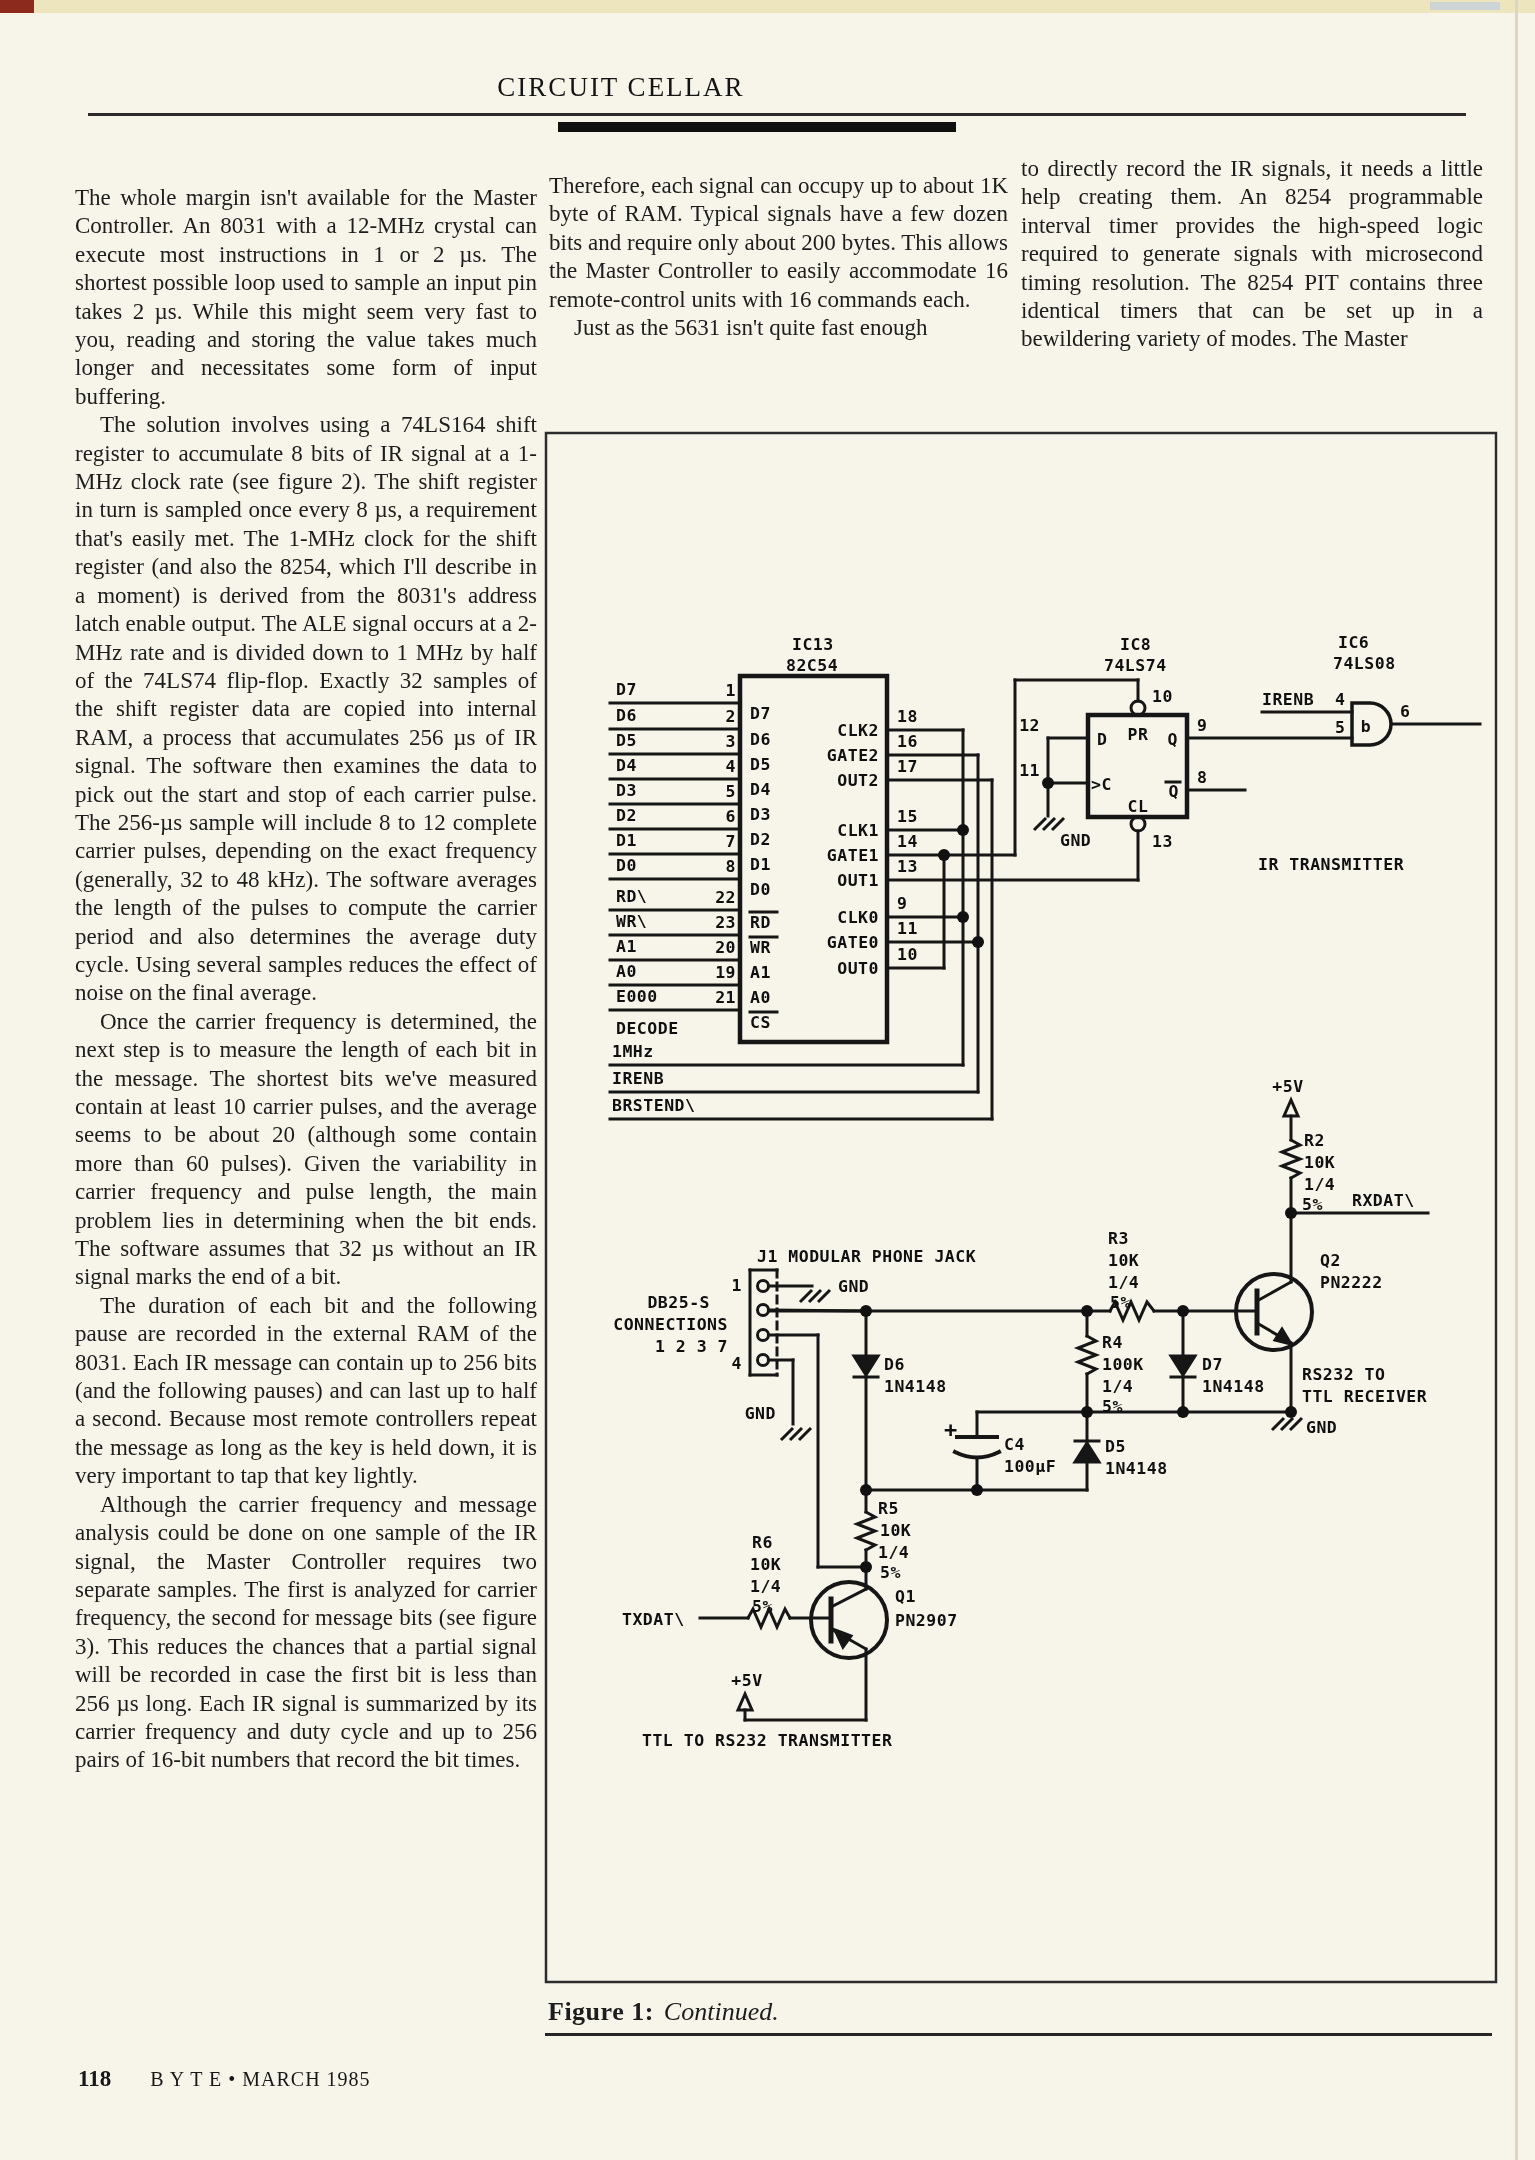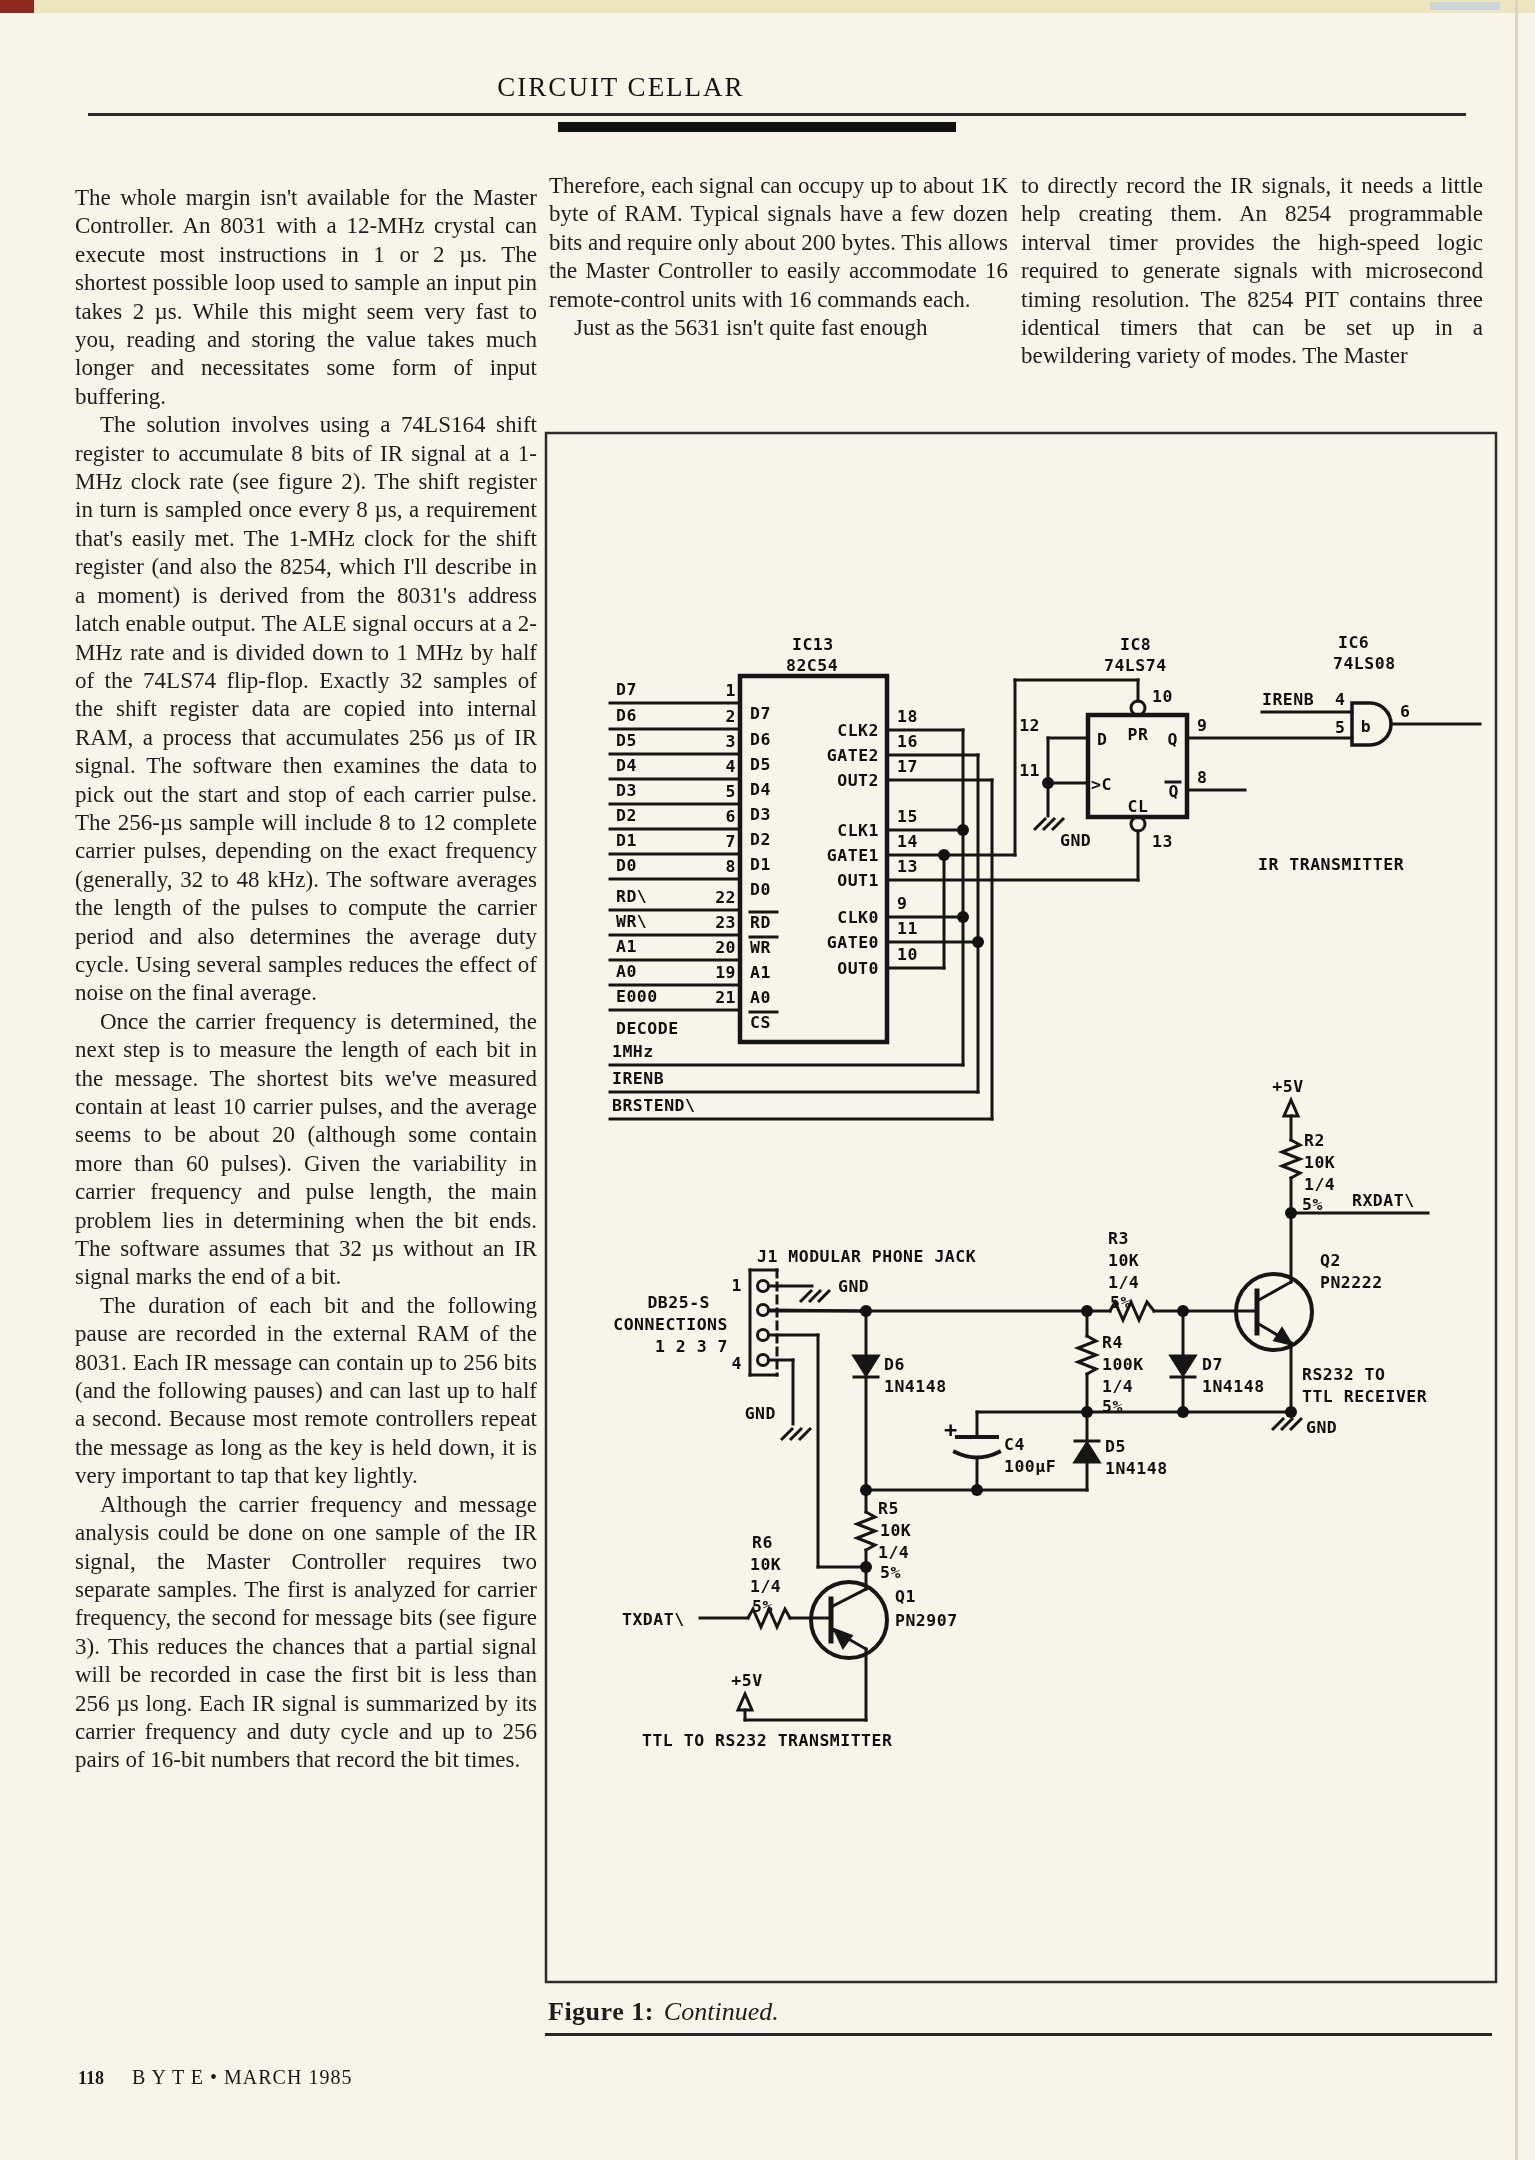--- a/index.html
+++ b/index.html
@@ -11,29 +11,29 @@
   .page-edge{position:absolute;left:1515px;top:0;width:3px;height:2160px;background:#dcd5c4;}
   .title{position:absolute;left:0;top:72px;width:1242px;text-align:center;
          font-size:27px;letter-spacing:2px;font-weight:normal;margin:0;color:#141414;}
   .head-rule{position:absolute;left:88px;top:113px;width:1378px;height:3px;background:#2a2a2a;}
   .head-bar{position:absolute;left:558px;top:122px;width:398px;height:10px;background:#101010;}
   .col{position:absolute;font-size:23px;line-height:28.4px;text-align:justify;}
   .col p{margin:0;text-indent:25px;}
   .col p.ni{text-indent:0;}
   .col1{left:75px;top:172px;width:462px;height:1845px;margin-top:12px;}
   .col2{left:549px;top:172px;width:459px;height:252px;}
-  .col3{left:1021px;top:172px;width:462px;height:252px;}
+  .col3{left:1021px;top:155px;width:462px;height:252px;}
   svg text{font-family:"DejaVu Sans Mono",monospace;font-size:16.5px;font-weight:700;
            fill:#101010;letter-spacing:0.5px;}
   svg .tm{text-anchor:middle;} svg .te{text-anchor:end;} svg .big{font-size:22px;}
   .caption{position:absolute;left:548px;top:1997px;width:900px;font-size:26px;}
   .caption b{letter-spacing:0.5px;} .caption i{margin-left:10px;}
   .caption-rule{position:absolute;left:545px;top:2033px;width:947px;height:3px;background:#262626;}
   .footer{position:absolute;left:78px;top:2066px;font-size:20px;color:#181818;}
-  .footer .pn{font-weight:bold;margin-right:28px;font-size:18px;}
+  .footer .pn{font-weight:bold;margin-right:39px;font-size:23px;}
   .footer .mg{letter-spacing:1px;}
 </style>
 </head>
 <body>
 
 <div class="page">
   <div class="scan-band"></div>
   <div class="scan-red"></div>
   <div class="scan-blue"></div>
   <div class="page-edge"></div>

